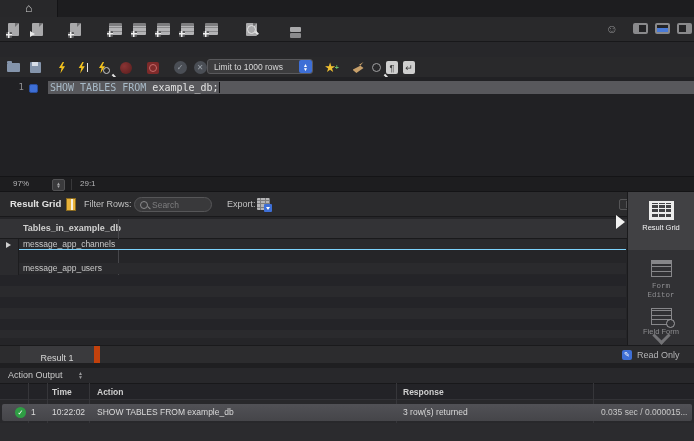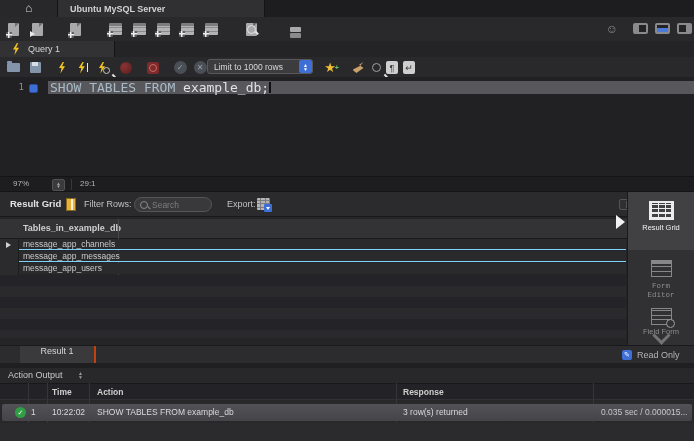--- a/index.html
+++ b/index.html
@@ -73,21 +73,21 @@
   .star .plus{position:absolute;right:-3px;bottom:0px;font-size:7px;color:#6cc46c;font-weight:bold;}
   .broom{width:11px;height:11px;background:#c8a06a;clip-path:polygon(100% 0,60% 25%,100% 55%,35% 100%,0 70%,70% 35%);}
   .boxg{width:12px;height:13px;background:#cfcfcf;border-radius:2px;color:#3a3a3a;font-size:9px;
      display:flex;align-items:center;justify-content:center;}
 
   
   .editor{left:0;top:77px;width:694px;height:99px;background:#212124;font-family:"DejaVu Sans Mono",monospace;}
   .gutter-num{left:0;top:4px;width:24px;text-align:right;font-size:9px;color:#8f8f92;line-height:13px;}
   .stmt-dot{left:29px;top:7px;width:7px;height:7px;border-radius:2px;background:#3e6fd6;border:1px solid #2a4e9c;}
   .curline{left:48px;top:4px;width:646px;height:13px;background:#58585c;}
-  .sqltext{left:50px;top:4px;height:13px;line-height:13px;font-size:13px;white-space:pre;display:flex;align-items:center;}
+  .sqltext{left:50px;top:4px;height:13px;line-height:13px;font-size:10px;white-space:pre;display:flex;align-items:center;}
   .kw{color:#a8bac7;}
   .idf{color:#e2e2e2;}
   .caret{display:inline-block;width:1.5px;height:11px;background:#101012;vertical-align:middle;}
 
   
   .ed-status{left:0;top:176px;width:694px;height:16px;background:#1d1d1f;border-top:1px solid #141416;
      border-bottom:1px solid #141416;box-sizing:border-box;}
   .ed-status .txt{font-size:8px;color:#b5b5b7;line-height:14px;}
   .mini-stepper{left:52px;top:2px;width:11px;height:10px;background:#3a3a3c;border:1px solid #525254;border-radius:2px;
      display:flex;flex-direction:column;align-items:center;justify-content:center;color:#a8a8aa;}
@@ -146,22 +146,22 @@
   .field-ico{width:21px;height:17px;border:1.5px solid #87878a;box-sizing:border-box;position:relative;background:
      repeating-linear-gradient(0deg,transparent 0 3.5px,#87878a 3.5px 4.5px);}
   .field-ico::after{content:"";position:absolute;right:-4px;bottom:-4px;width:7px;height:7px;
      border:1.5px solid #a0a0a3;border-radius:50%;background:#313134;}
   .expand-arrow{left:616px;top:215px;width:0;height:0;
      border-top:7px solid transparent;border-bottom:7px solid transparent;border-left:9px solid #f2f2f2;}
   .chev{width:10px;height:10px;border-right:3px solid #737376;border-bottom:3px solid #737376;transform:rotate(45deg);}
 
   
   .res-tabbar{left:0;top:345px;width:694px;height:18px;background:#2c2c2e;border-top:1px solid #1a1a1c;box-sizing:border-box;}
-  .res-tab{left:20px;top:0px;width:74px;height:17px;background:#3a3a3d;border-right:2px solid #c2410c;
-     display:flex;align-items:flex-start;justify-content:center;font-size:9px;color:#d6d6d6;}
+  .res-tab{left:20px;top:0px;width:74px;height:17px;background:#3a3a3d;border-right:6px solid #c2410c;
+     display:flex;align-items:flex-end;justify-content:center;font-size:9px;color:#d6d6d6;}
   .ro-ico{left:622px;top:4px;width:10px;height:10px;background:#3e6fd6;border-radius:2px;color:#fff;
      font-size:7px;display:flex;align-items:center;justify-content:center;}
   .ro-lbl{left:637px;top:0;font-size:9px;color:#b4b4b6;line-height:19px;}
 
   
   .gapbar{left:0;top:363px;width:694px;height:5px;background:#1f1f21;}
   .action-out{left:0;top:368px;width:694px;height:73px;background:#28282b;}
   .ao-title{left:8px;top:0;font-size:9px;color:#c9c9c9;line-height:15px;}
   .ao-stepper{left:78px;top:3px;display:flex;flex-direction:column;align-items:center;color:#9a9a9c;}
   .ao-stepper i{font-style:normal;font-size:5px;line-height:4px;}
@@ -178,23 +178,20 @@
 </style>
 </head>
 <body>
 
 <div class="app">
 
   <div class="ab titlebar">
     <div class="ab home-tab">
       <span class="home-glyph">⌂</span>
     </div>
-    <div class="ab conn-tab">
-      <span>Ubuntu MySQL Server</span>
-    </div>
   </div>
 
   <div class="ab main-toolbar">
     <div class="tbi" style="left:4px;">
       <div class="doc">
           <div class="badge-plus"></div>
         </div>
     </div>
     <div class="tbi" style="left:28px;">
       <div class="doc">
@@ -246,26 +243,20 @@
       <div class="fill" style="left:0;top:0;bottom:0;width:4px;"></div>
     </div>
     <div class="ptog" style="left:655px;">
       <div class="fill" style="left:0;right:0;bottom:0;height:4px;background:#4a7bd8;"></div>
     </div>
     <div class="ptog" style="left:677px;">
       <div class="fill" style="right:0;top:0;bottom:0;width:4px;"></div>
     </div>
   </div>
 
-  <div class="ab qtabbar">
-    <div class="ab qtab">
-      <div class="bolt"></div>
-      <span>Query 1</span>
-    </div>
-  </div>
 
   <div class="ab ed-toolbar">
     <div class="eti" style="left:5px;">
       <div class="folder"></div>
     </div>
     <div class="eti" style="left:27px;">
       <div class="floppy"></div>
     </div>
     <div class="eti" style="left:54px;">
       <div class="bolt"></div>
@@ -358,21 +349,20 @@
   </div>
 
   <div class="ab grid-area">
     <div class="ab grid-head">
       <div class="colname">Tables_in_example_db</div>
     </div>
     <div class="ab col-div"></div>
     <div class="ab grid-gutter"></div>
     <div class="rowmark"></div>
     <div class="ab grow wline" style="top:22px;">message_app_channels</div>
-    <div class="ab grow wline" style="top:34px;">message_app_messages</div>
     <div class="ab grow" style="top:46px;">message_app_users</div>
     <div class="ab gstripes"></div>
   </div>
 
   <div class="ab expand-arrow"></div>
   <div class="ab sidebar">
     <div class="sb-item sb-active" style="top:0;height:58px;">
       <div class="tbl-big" style="margin-top:9px;"></div>
       <div class="sb-label sb-on" style="margin-top:4px;">Result Grid</div>
     </div>

